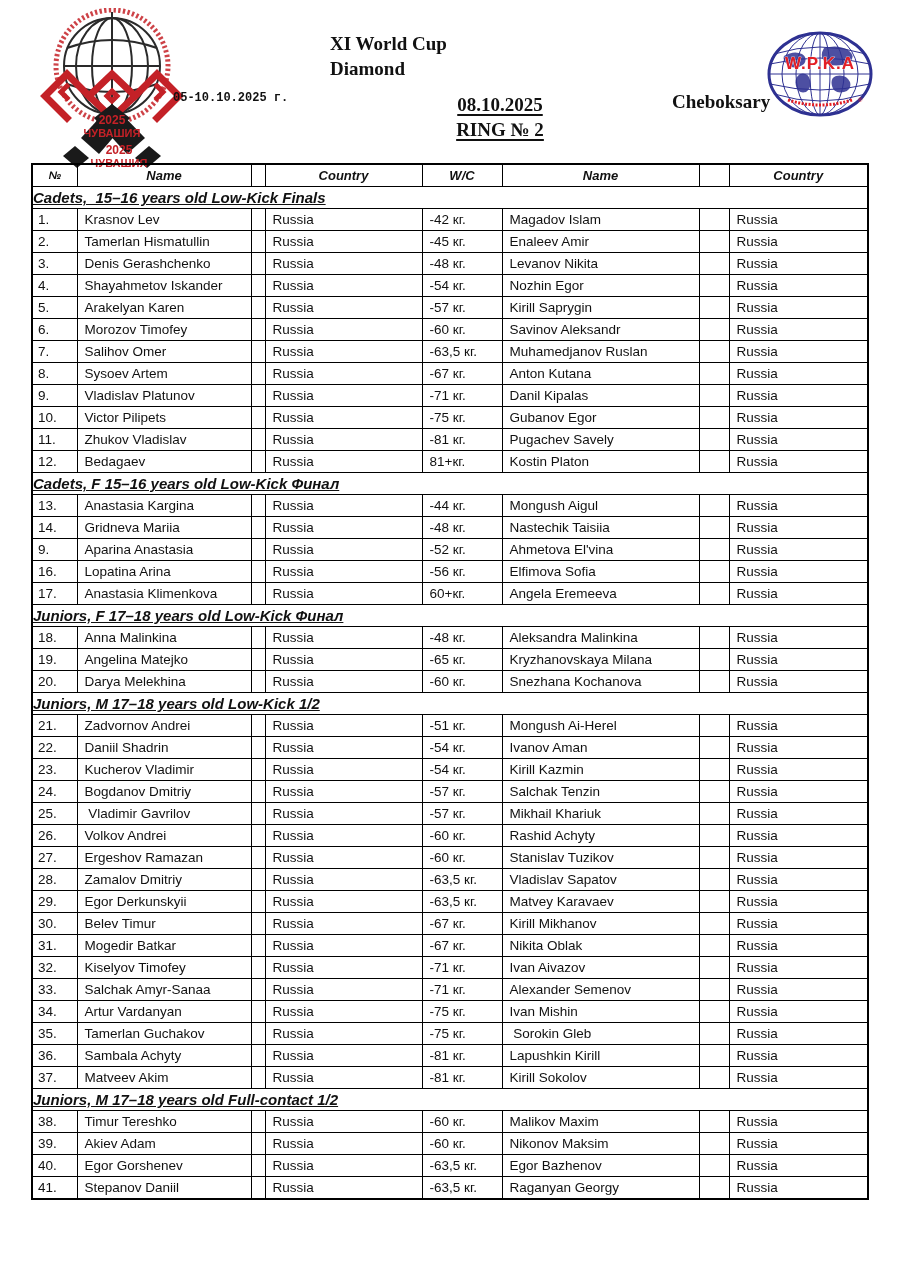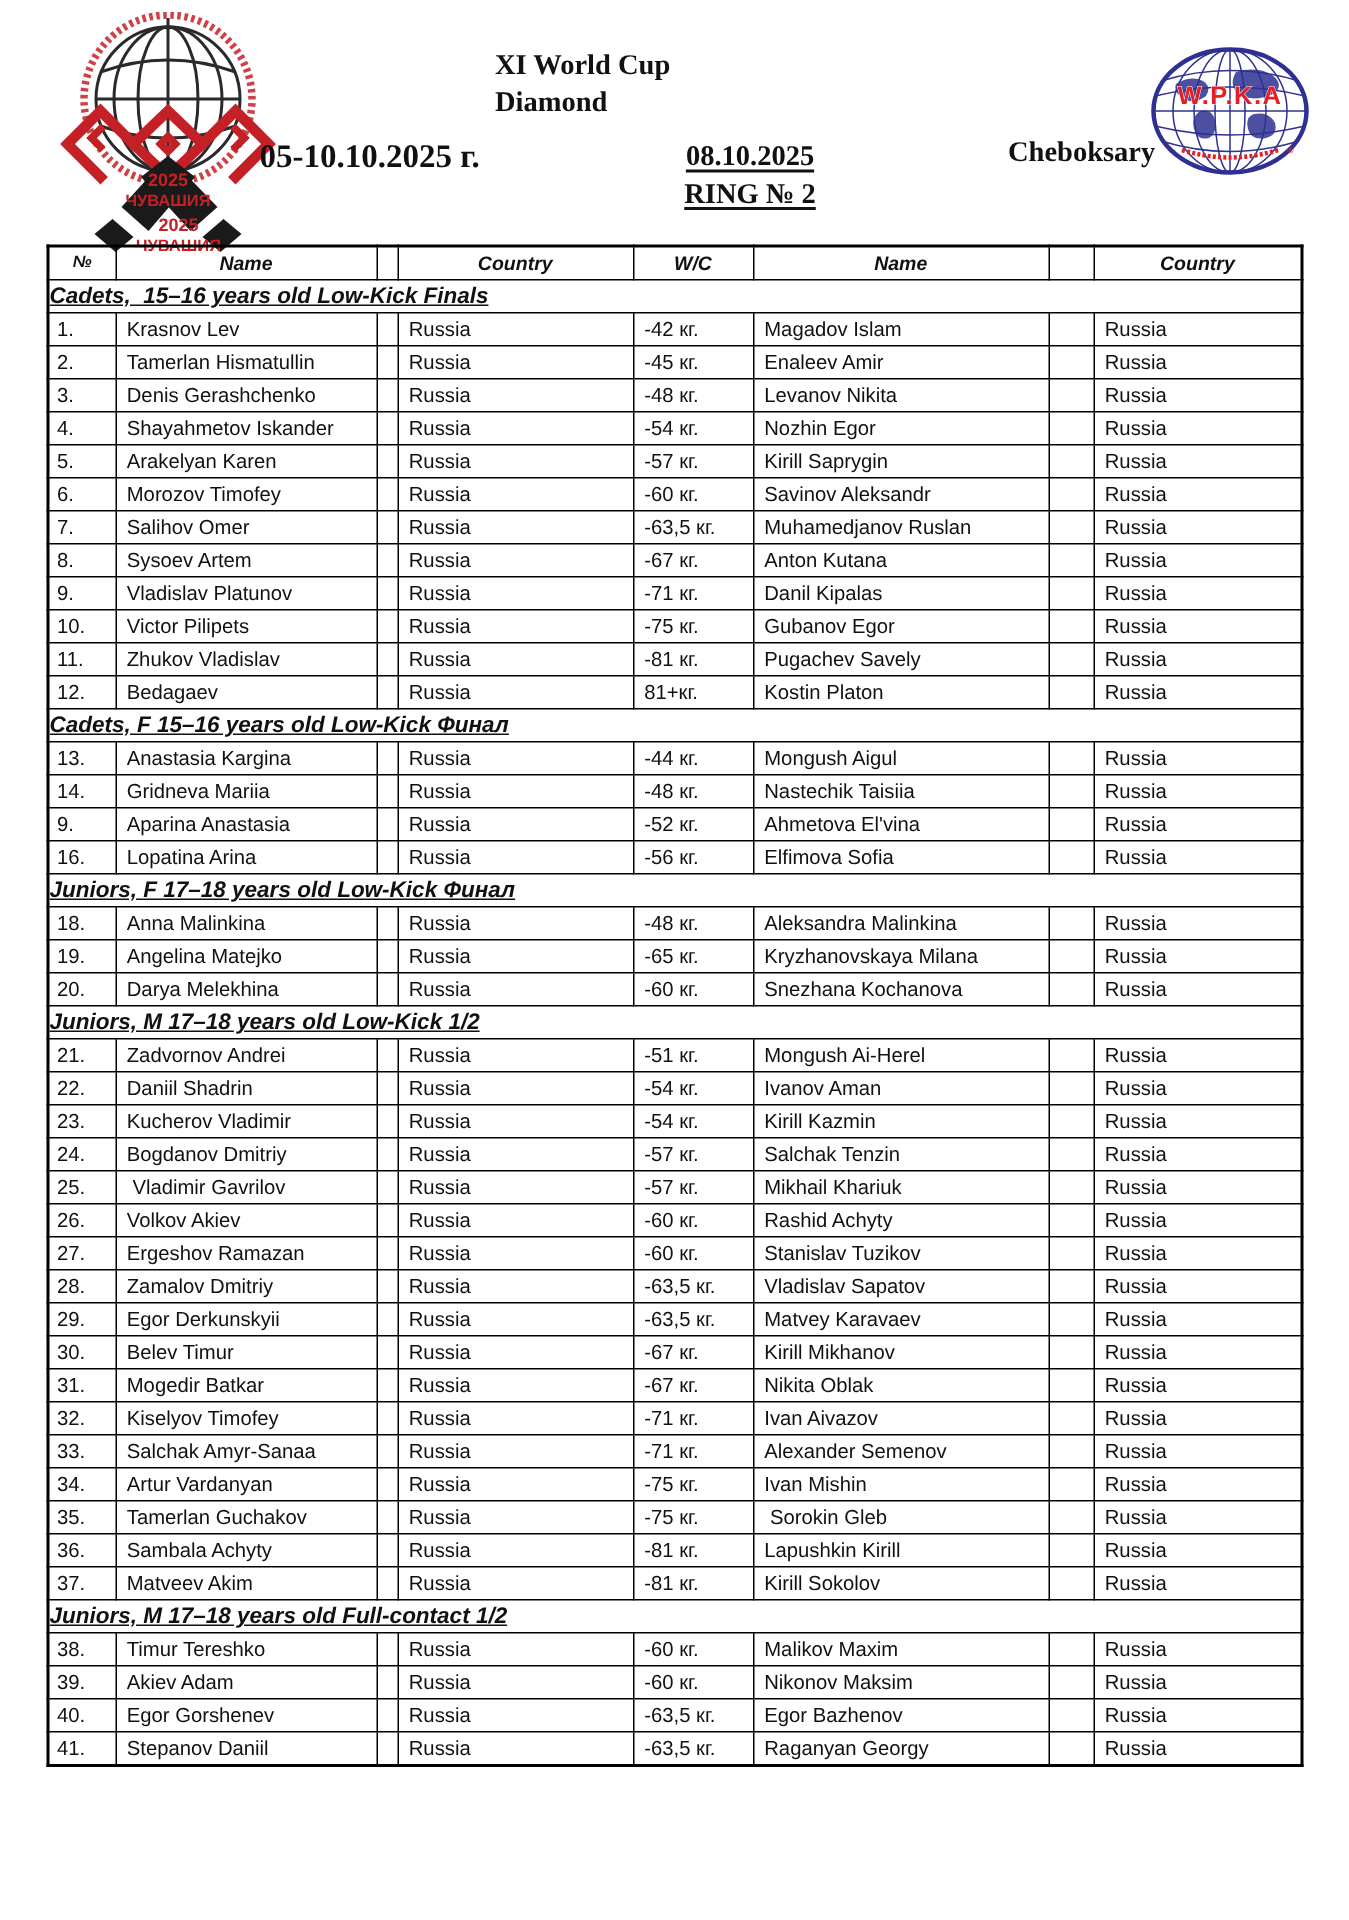--- a/index.html
+++ b/index.html
@@ -17,21 +17,21 @@
   
   .title-block {
     position: absolute; top: 31px; left: 330px; width: 340px;
     text-align: left; font-size: 19px; line-height: 25px;
   }
   .date-block {
     position: absolute; top: 92px; left: 330px; width: 340px;
     text-align: center; font-size: 19px; line-height: 25px;
   }
   .date-block .u { text-decoration: underline; text-decoration-thickness: 2px; text-underline-offset: 3px; }
-  .date-range { position: absolute; top: 91px; left: 173px; font-size: 22px; }
+  .date-range { position: absolute; top: 91px; left: 173px; font-size: 12px; font-family: Liberation Mono, monospace; }
   .city      { position: absolute; top: 91px; left: 672px; font-size: 19px; }
 
   .left-logo  { position: absolute; top: 8px;  left: 15px; }
   .right-logo { position: absolute; top: 30px; left: 766px; }
 
   
   table.bouts {
     position: absolute; left: 31px; top: 163px; width: 836px;
     border-collapse: collapse; table-layout: fixed;
     border: 2px solid #000;
@@ -326,20 +326,30 @@
       <tr>
         <td class="num">16.</td>
         <td>Lopatina Arina</td>
         <td></td>
         <td>Russia</td>
         <td>-56 кг.</td>
         <td>Elfimova Sofia</td>
         <td></td>
         <td>Russia</td>
       </tr>
+      <tr>
+        <td class="num">17.</td>
+        <td>Anastasia Klimenkova</td>
+        <td></td>
+        <td>Russia</td>
+        <td>60+кг.</td>
+        <td>Angela Eremeeva</td>
+        <td></td>
+        <td>Russia</td>
+      </tr>
       <tr class="section">
         <td colspan="8">Juniors, F 17–18 years old Low-Kick Финал</td>
       </tr>
       <tr>
         <td class="num">18.</td>
         <td>Anna Malinkina</td>
         <td></td>
         <td>Russia</td>
         <td>-48 кг.</td>
         <td>Aleksandra Malinkina</td>
@@ -414,21 +424,21 @@
         <td> Vladimir Gavrilov</td>
         <td></td>
         <td>Russia</td>
         <td>-57 кг.</td>
         <td>Mikhail Khariuk</td>
         <td></td>
         <td>Russia</td>
       </tr>
       <tr>
         <td class="num">26.</td>
-        <td>Volkov Akiev</td>
+        <td>Volkov Andrei</td>
         <td></td>
         <td>Russia</td>
         <td>-60 кг.</td>
         <td>Rashid Achyty</td>
         <td></td>
         <td>Russia</td>
       </tr>
       <tr>
         <td class="num">27.</td>
         <td>Ergeshov Ramazan</td>

